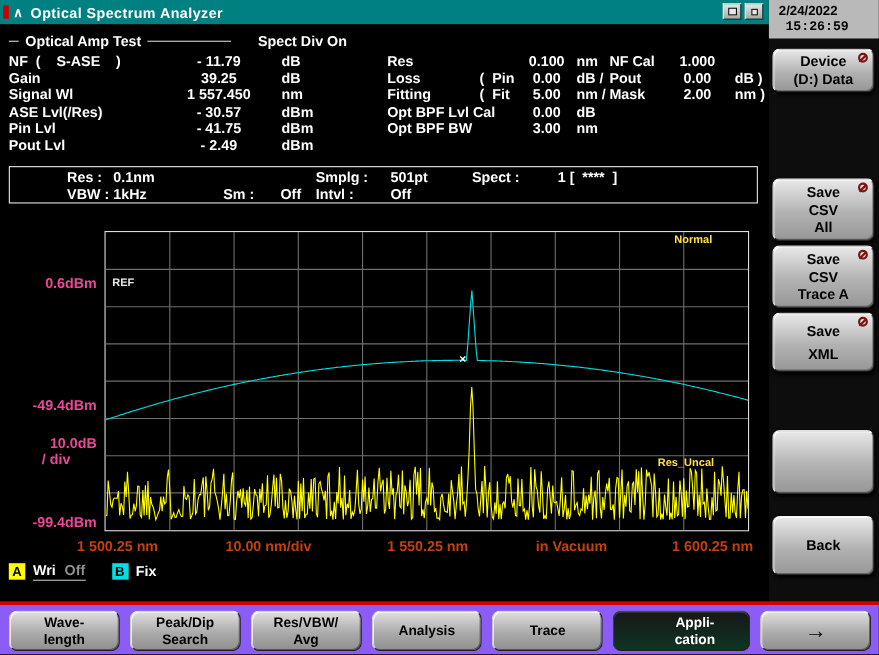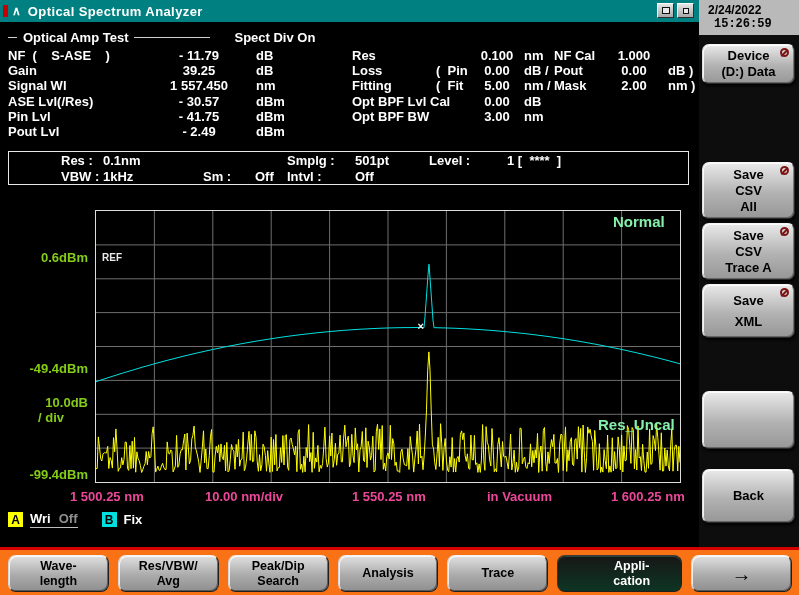--- a/index.html
+++ b/index.html
@@ -40,26 +40,26 @@
 
   
   .status { position: absolute; left: 8px; top: 151px; width: 681px; height: 34px;
             border: 1px solid #e8e8e8; font-size: 13px; white-space: pre; }
   .status span { position: absolute; padding-left: 46px; }
 
   
   .plot { position: absolute; left: 95px; top: 210px; width: 586px; height: 273px;
           border: 1px solid #dddddd; background: #000; }
   .plot svg { display: block; width: 584px; height: 271px; }
-  .lbl { position: absolute; font-size: 15px; color: #86efac; white-space: pre; }
+  .lbl { position: absolute; font-size: 10px; color: #fde047; white-space: pre; }
   .lbl.ref { font-size: 10px; color: #e8e8e8; }
   .ylab { position: absolute; left: 16px; width: 72px; text-align: right;
-          font-size: 13px; color: #84cc16; white-space: pre; }
+          font-size: 13px; color: #ec4899; white-space: pre; }
   .ylab.div2 { left: 38px; width: 50px; text-align: left; }
-  .xlab { position: absolute; top: 489px; font-size: 13px; color: #ec4899; white-space: pre; }
+  .xlab { position: absolute; top: 489px; font-size: 13px; color: #c2410c; white-space: pre; }
 
   
   .tr-status { position: absolute; left: 8px; top: 511px; display: flex; align-items: center;
                gap: 7px; font-size: 13px; }
   .badge { width: 15px; height: 15px; color: #000; background: #ff0; display: flex;
            align-items: center; justify-content: center; font-size: 12px; }
   .agrp { border-bottom: 1px solid #bdbdbd; padding-bottom: 1px; display: inline-flex; gap: 8px; }
   .mode { color: #fff; }
   .sub { color: #8f8f8f; }
   .bspace { width: 10px; }
@@ -76,21 +76,21 @@
              display: flex; flex-direction: column; align-items: center; justify-content: center;
              box-shadow: inset 1px 1px 0 rgba(255,255,255,.85), inset -1px -1px 0 rgba(60,60,60,.55), 1px 2px 3px rgba(0,0,0,.9);
              cursor: pointer; }
   .softkey .gap-top { margin-top: 5px; }
   .wp-icon { position: absolute; top: 3px; right: 5px; width: 9px; height: 9px;
              border: 2px solid #7c1414; border-radius: 50%; }
   .wp-icon::after { content: ''; position: absolute; left: -2px; top: 2px; width: 9px; height: 2px;
                     background: #7c1414; transform: rotate(-45deg); }
 
   
-  .bottombar { position: absolute; left: 0; top: 547px; width: 799px; height: 48px; background: #f97316; }
+  .bottombar { position: absolute; left: 0; top: 547px; width: 799px; height: 48px; background: #8b5cf6; }
   .redline { position: absolute; left: 0; top: 0; width: 100%; height: 3px; background: #d40000; }
   .fkeys { position: absolute; left: 8px; right: 7px; top: 8px; display: flex; gap: 9px; }
   .fkey { flex: 1; height: 37px; color: #000; font-size: 12.5px; line-height: 15px;
           background: linear-gradient(180deg,#e0e0e0 0%,#ababab 55%,#8f8f8f 100%);
           border: 1px solid #1f1f1f; border-top-color: #f2f2f2; border-left-color: #d8d8d8;
           border-radius: 8px; display: flex; flex-direction: column; align-items: center;
           justify-content: center; box-shadow: inset 1px 1px 0 rgba(255,255,255,.8), inset -1px -1px 0 rgba(50,50,50,.6);
           cursor: pointer; white-space: pre; }
   .fkey.active { background: linear-gradient(180deg,#171717 0%,#0e3523 100%); color: #fff;
                  border-top-color: #3a3a3a; border-left-color: #333;
@@ -188,21 +188,21 @@
       <span class="c-val">3.00</span>
       <span class="u1">nm</span>
     </div>
   </div>
 
   <div class="status">
     <span style="left:6px;top:1px">Res :</span>
     <span style="left:48px;top:1px">0.1nm</span>
     <span style="left:232px;top:1px">Smplg :</span>
     <span style="left:300px;top:1px">501pt</span>
-    <span style="left:374px;top:1px">Level :</span>
+    <span style="left:374px;top:1px">Spect :</span>
     <span style="left:452px;top:1px">1 [  ****  ]</span>
     <span style="left:6px;top:17px">VBW :</span>
     <span style="left:48px;top:17px">1kHz</span>
     <span style="left:148px;top:17px">Sm :</span>
     <span style="left:200px;top:17px">Off</span>
     <span style="left:232px;top:17px">Intvl :</span>
     <span style="left:300px;top:17px">Off</span>
   </div>
 
   <div class="plot">
@@ -280,26 +280,26 @@
   </div>
 
   <div class="bottombar">
     <div class="redline" style="background: rgb(212, 0, 0);"></div>
     <div class="fkeys">
       <div class="fkey">
         <div>Wave-</div>
         <div>length</div>
       </div>
       <div class="fkey">
+        <div>Peak/Dip</div>
+        <div>Search</div>
+      </div>
+      <div class="fkey">
         <div>Res/VBW/</div>
         <div>Avg</div>
-      </div>
-      <div class="fkey">
-        <div>Peak/Dip</div>
-        <div>Search</div>
       </div>
       <div class="fkey">
         <div>Analysis</div>
       </div>
       <div class="fkey">
         <div>Trace</div>
       </div>
       <div class="fkey active">
         <div>Appli-</div>
         <div>cation</div>

